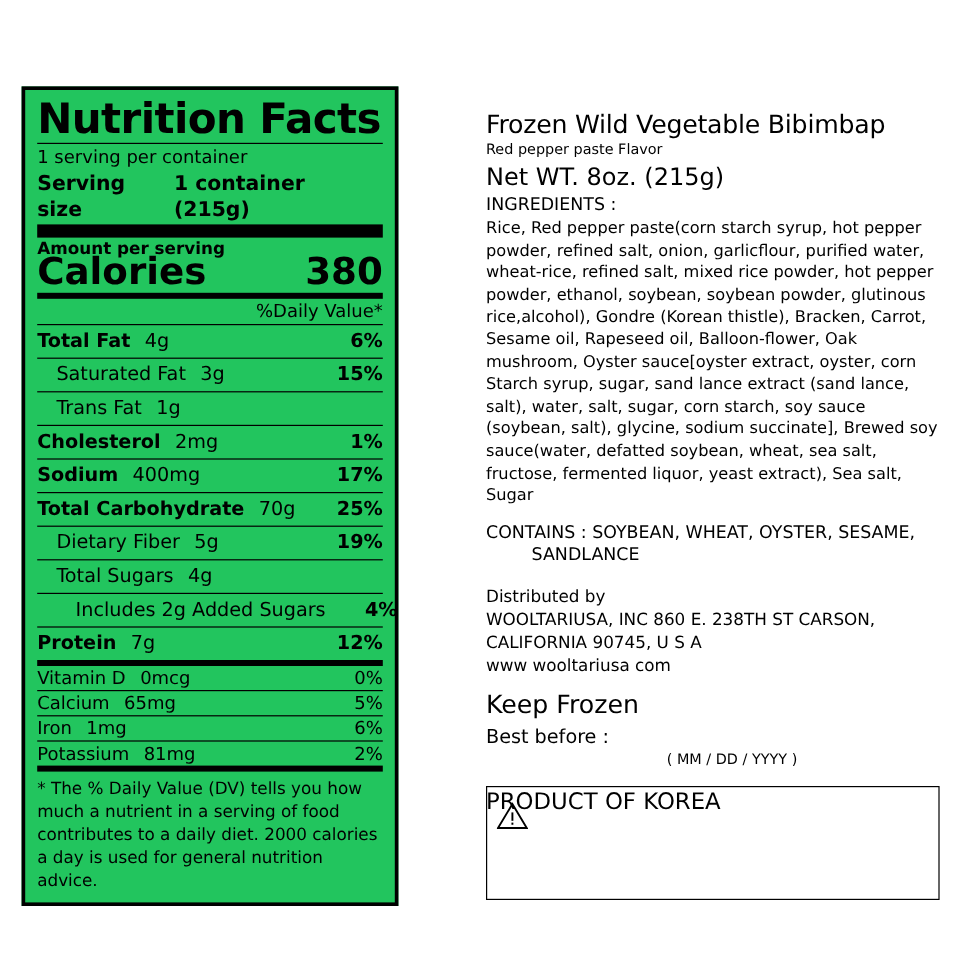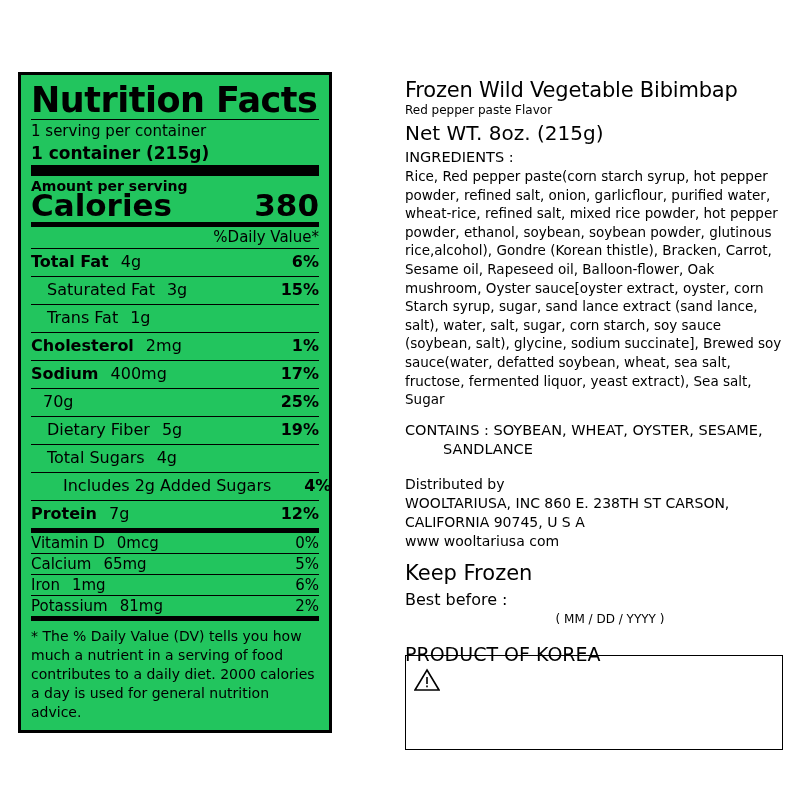--- a/index.html
+++ b/index.html
@@ -114,21 +114,21 @@
   .nf-foot {
     font-size: 14px;
     line-height: 19px;
     padding-top: 6px;
   }
 
   
   .right {
     position: absolute;
     left: 405px;
-    top: 78px;
+    top: 92px;
     width: 380px;
   }
   .prod-name {
     font-size: 21px;
     line-height: 25px;
     letter-spacing: -0.2px;
   }
   .prod-flavor {
     font-size: 12px;
     line-height: 15px;
@@ -212,20 +212,21 @@
 <div class="page">
 
   <div class="nf-panel">
 
     <div class="nf-title">Nutrition Facts</div>
     <div class="nf-line-thin"></div>
 
     <div class="nf-servings">1 serving per container</div>
 
     <div class="nf-servsize">
+      <span>Serving size</span>
       <span>1 container (215g)</span>
     </div>
 
     <div class="nf-line-thick"></div>
 
     <div class="nf-amount">Amount per serving</div>
 
     <div class="nf-cal-row">
       <span class="nf-cal-label">Calories</span>
       <span class="nf-cal-value">380</span>
@@ -267,20 +268,21 @@
       <div class="nf-line-thin"></div>
 
       <div class="nf-row">
         <span class="nm bold">Sodium</span>
         <span class="amt">400mg</span>
         <span class="pct">17%</span>
       </div>
       <div class="nf-line-thin"></div>
 
       <div class="nf-row">
+        <span class="nm bold">Total Carbohydrate</span>
         <span class="amt">70g</span>
         <span class="pct">25%</span>
       </div>
       <div class="nf-line-thin"></div>
 
       <div class="nf-row">
         <span class="nm ind1">Dietary Fiber</span>
         <span class="amt">5g</span>
         <span class="pct">19%</span>
       </div>

